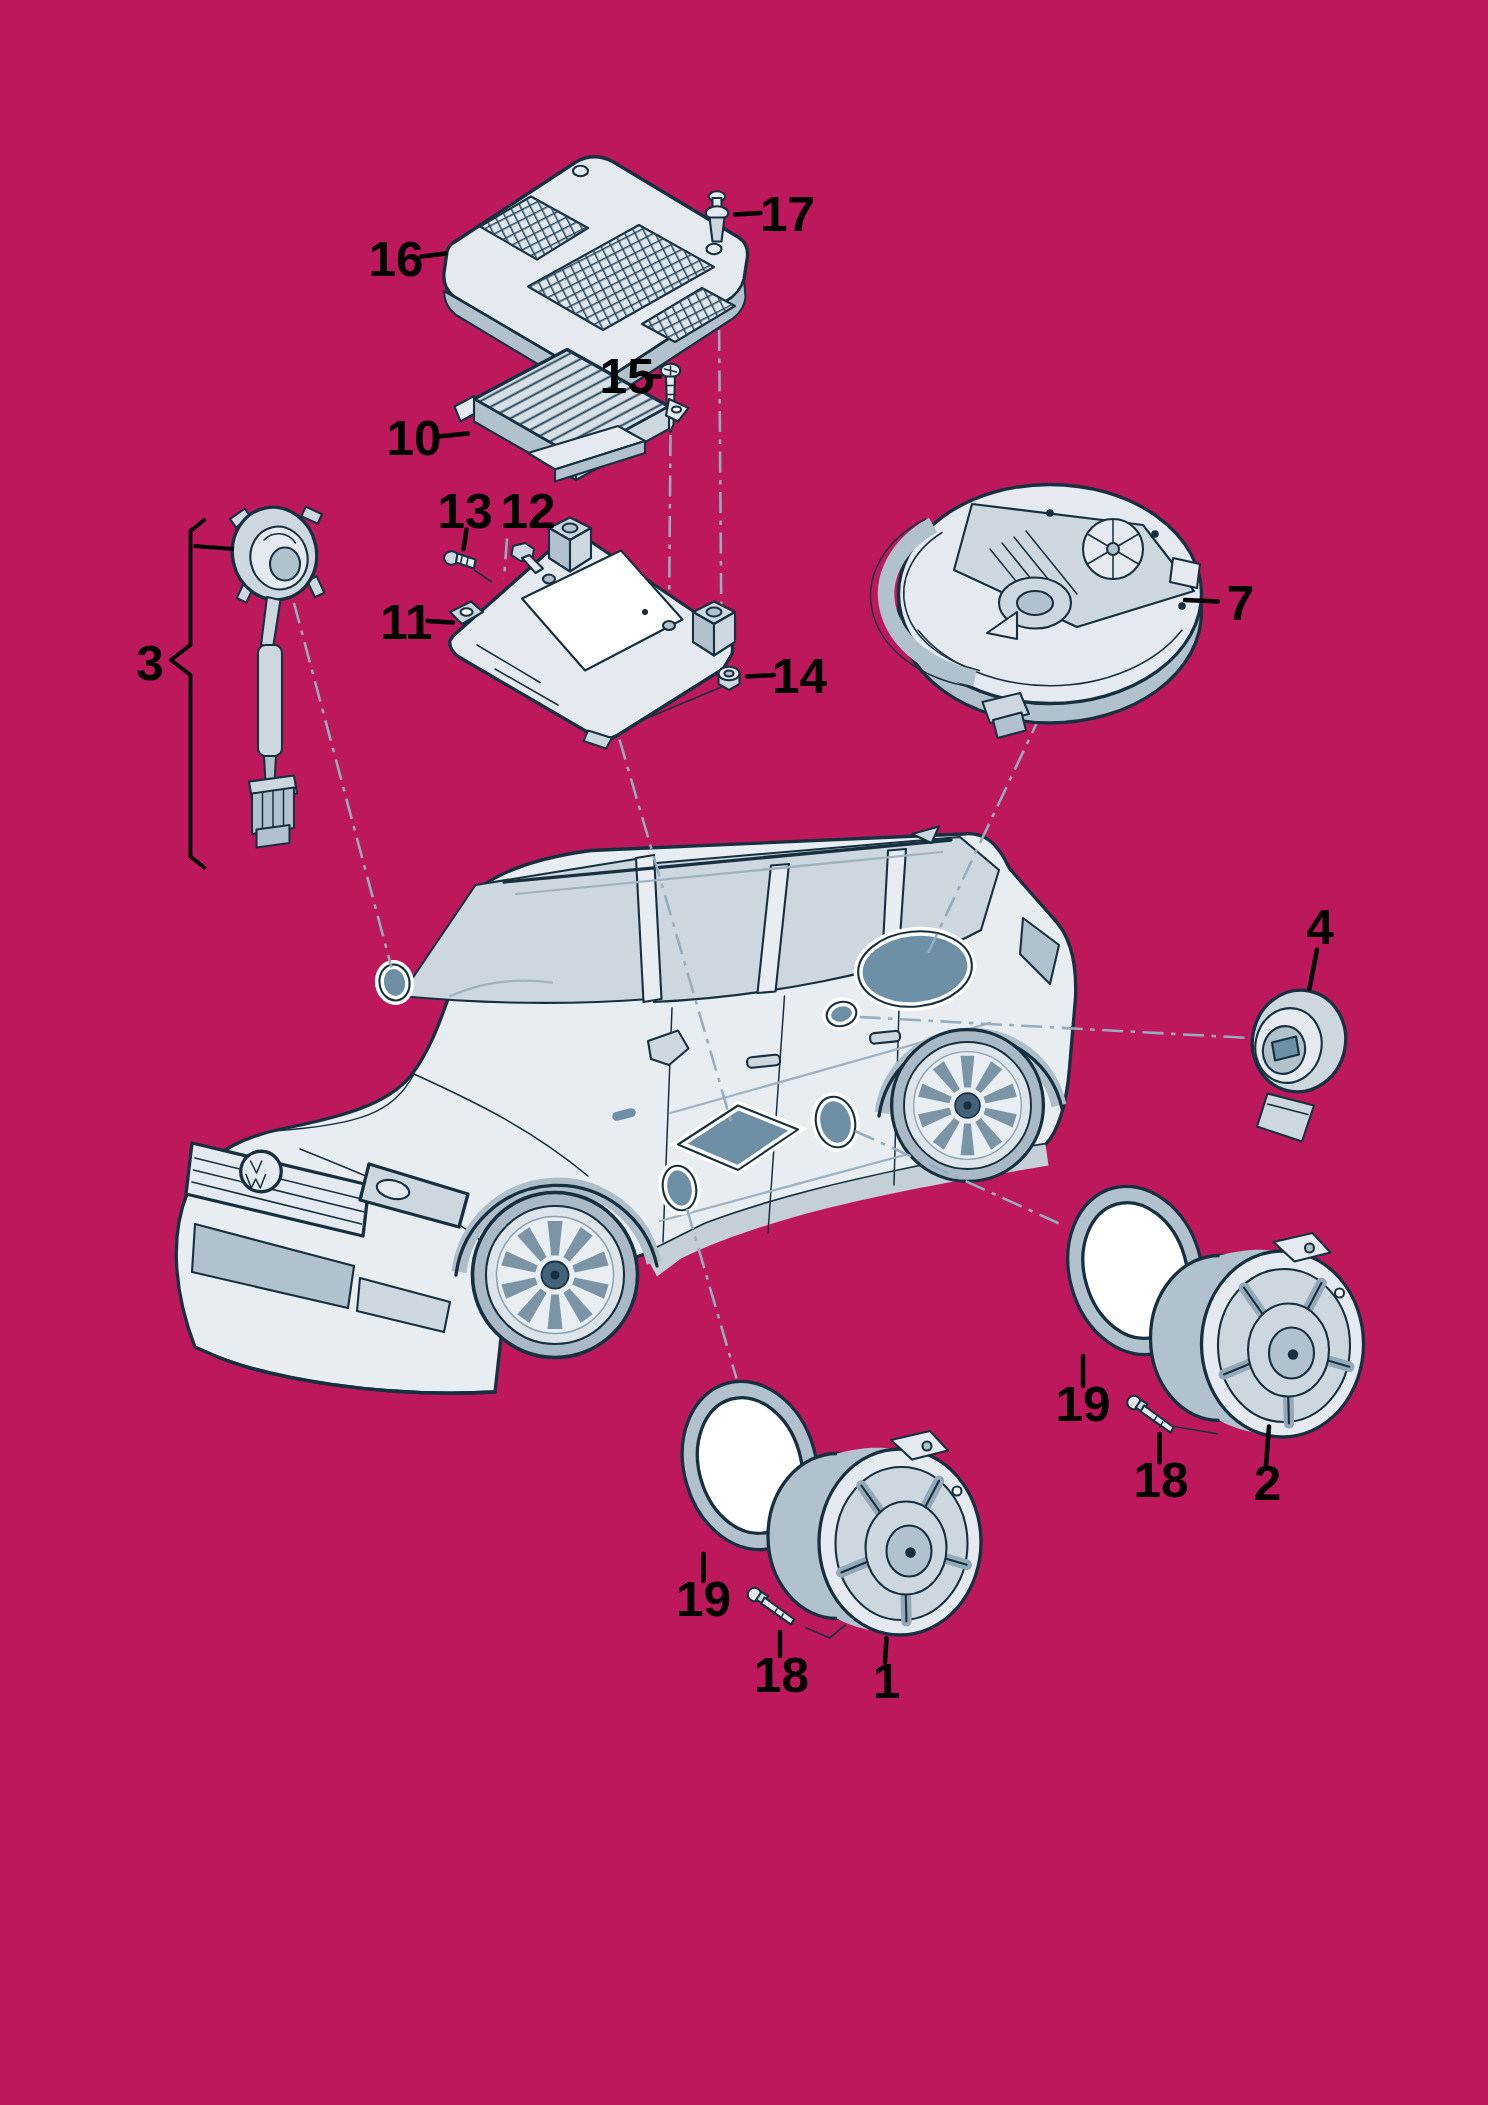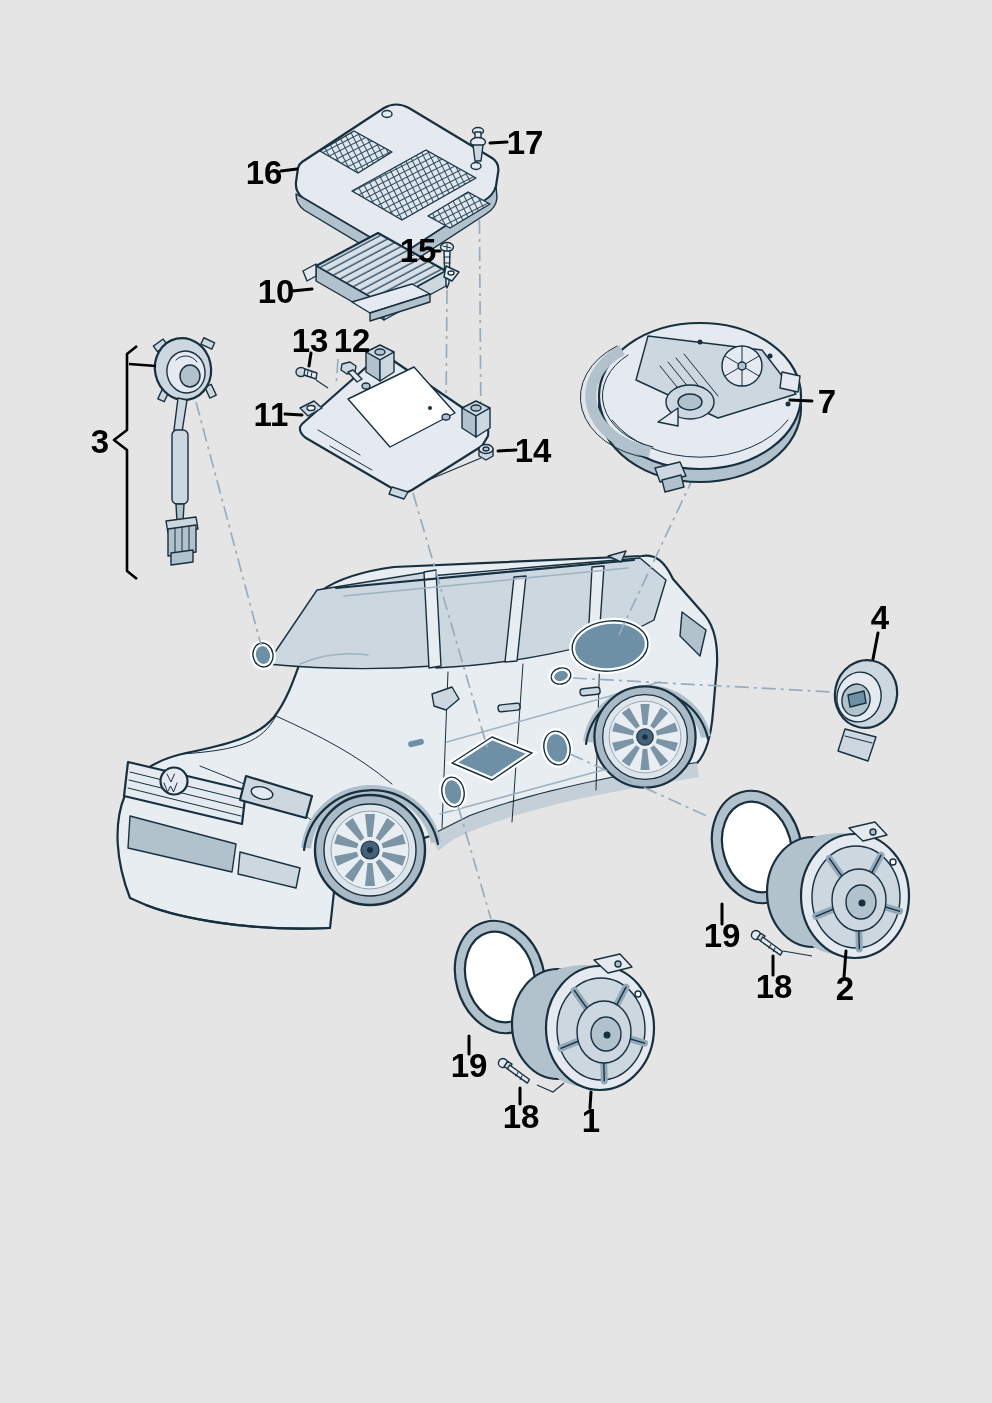--- a/index.html
+++ b/index.html
@@ -1,16 +1,16 @@
 <!DOCTYPE html>
 <html><head>
 <meta charset="utf-8">
 <style>
   html,body{margin:0;padding:0;background:#ffffff;}
-  .stage{position:relative;width:992px;height:1403px;background:#e5e5e5;overflow:hidden;
+  .stage{position:relative;width:992px;height:1403px;background:#be185d;overflow:hidden;
          font-family:"Liberation Sans",sans-serif;}
   svg{display:block;}
   
   .o  {stroke:#17303f;stroke-width:2.2;stroke-linejoin:round;stroke-linecap:round;}
   .o1 {stroke:#17303f;stroke-width:1.4;stroke-linejoin:round;stroke-linecap:round;}
   .ot {stroke:#17303f;stroke-width:1.0;stroke-linejoin:round;stroke-linecap:round;}
   .nf {fill:none;}
   
   .fl {fill:#e4eaef;}   
   .fm {fill:#ccd7df;}   

